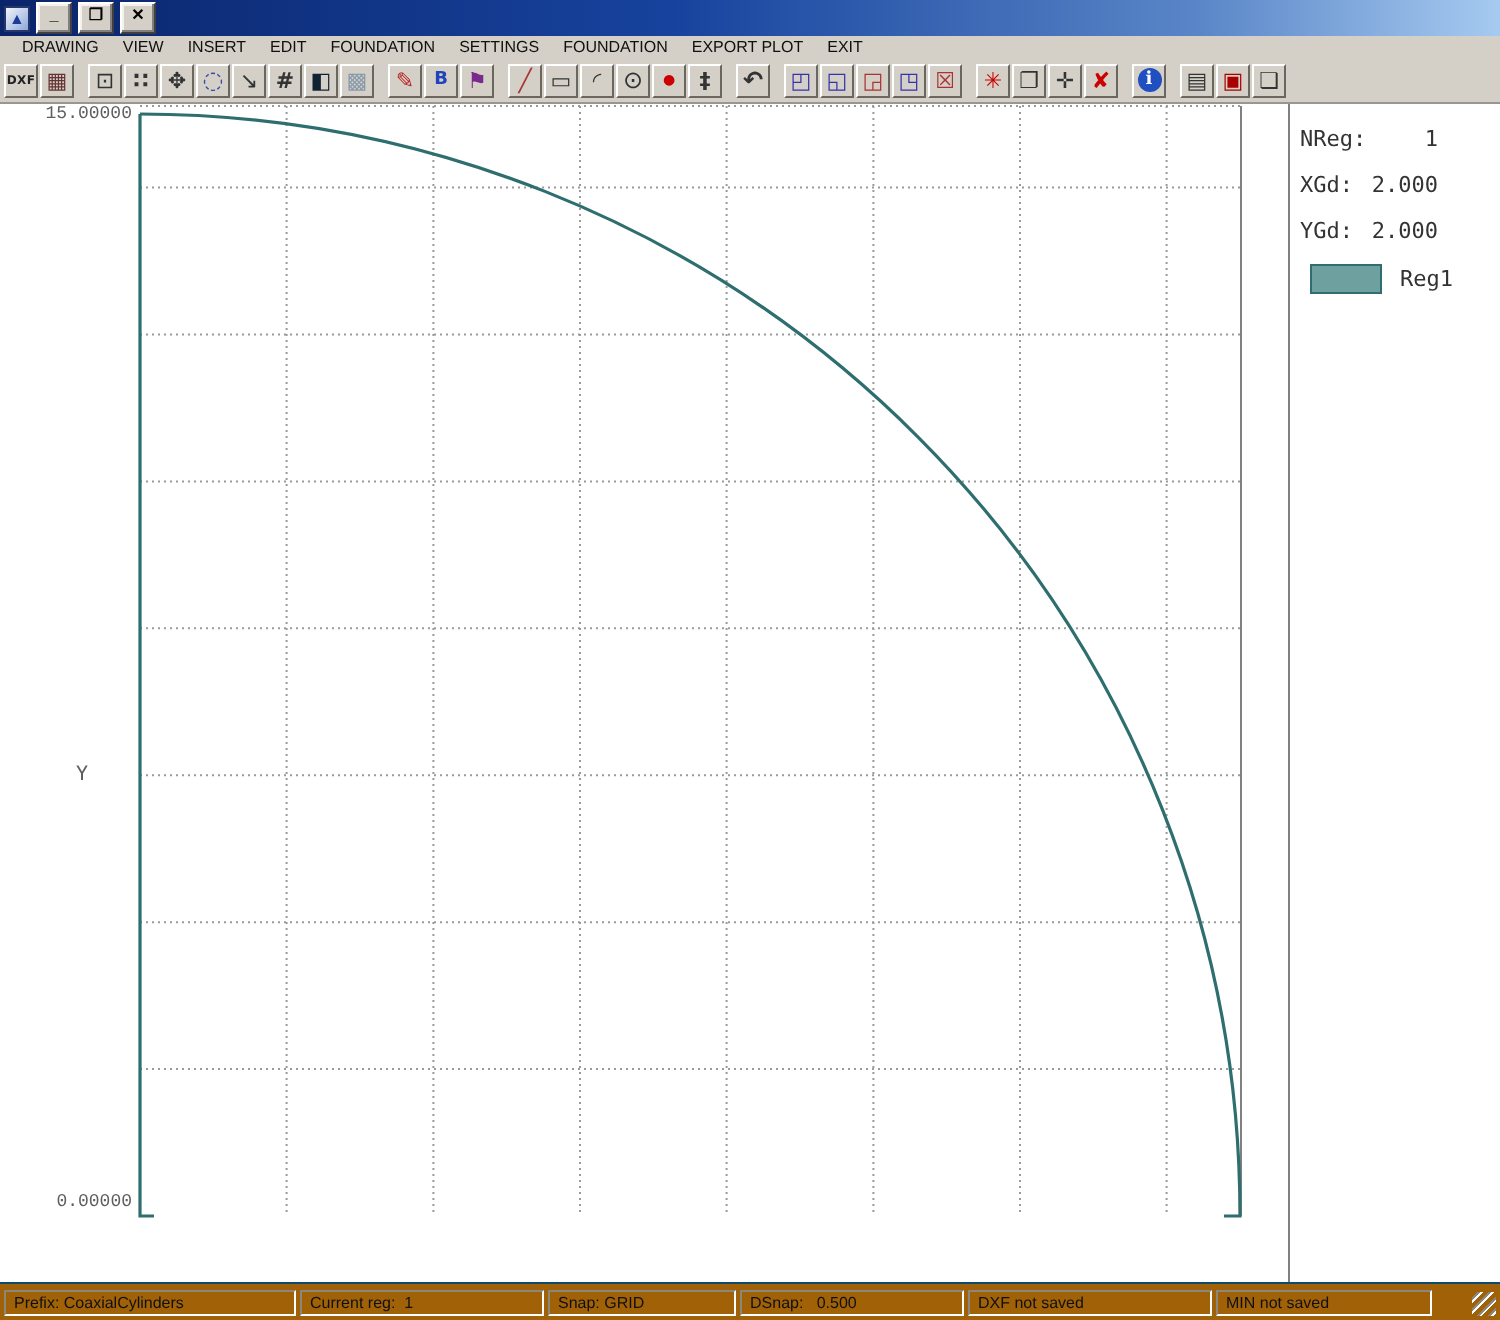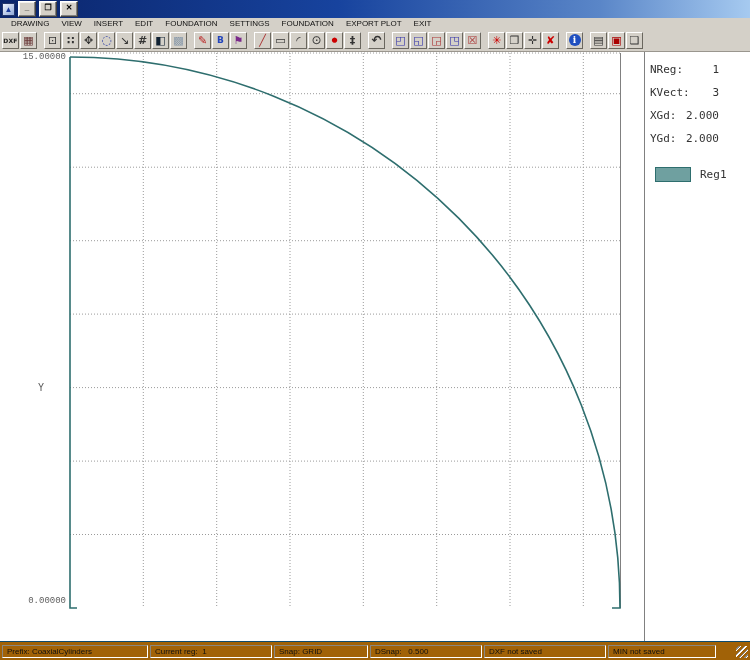--- a/index.html
+++ b/index.html
@@ -36,21 +36,21 @@
               font-size:9px;color:#5e5e5e;white-space:nowrap}
   .axis-label-top{top:0}
   .axis-label-bottom{top:544px}
   .y-label{position:absolute;top:330px;left:38px;font-family:"DejaVu Sans Mono",monospace;font-size:10px;color:#5e5e5e}
 
   
   .panel{position:absolute;left:644px;top:0;width:106px;height:100%;border-left:1px solid #808080;box-sizing:border-box;
          font-family:"DejaVu Sans Mono",monospace;font-size:11px;color:#333;padding-top:6px}
   .prow{display:flex;align-items:center;height:23px;padding-left:5px}
   .pvalue{margin-left:auto;padding-right:31px}
-  .legend-row{display:flex;align-items:center;margin-top:17px;padding-left:10px}
+  .legend-row{display:flex;align-items:center;margin-top:5px;padding-left:10px}
   .swatch{width:34px;height:13px;flex:none}
   .legend-label{margin-left:9px}
   .legend-value{margin-left:auto;padding-right:31px}
 
   
   .statusbar{height:19px;flex:none;border-top:1px solid #0c4a6e;background:#a16207;display:flex;align-items:center;
              padding:0 2px;gap:2px;font-size:8px;color:#101010}
   .scell{height:13px;line-height:12px;border:1px solid;border-color:#8a877f #ffffff #ffffff #8a877f;box-sizing:border-box;
          padding:0 4px;white-space:pre;flex:none;overflow:hidden}
   .grip{margin-left:auto;width:12px;height:12px;
@@ -225,24 +225,20 @@
     <div class="axis-label axis-label-top">15.00000</div>
     <div class="axis-label axis-label-bottom">0.00000</div>
     <div class="y-label">Y</div>
 
     <div class="panel">
       <div class="prow">
         <span class="plabel">NReg:</span>
         <span class="pvalue">1</span>
       </div>
       <div class="prow">
-        <span class="plabel">KVect:</span>
-        <span class="pvalue">3</span>
-      </div>
-      <div class="prow">
         <span class="plabel">XGd:</span>
         <span class="pvalue">2.000</span>
       </div>
       <div class="prow">
         <span class="plabel">YGd:</span>
         <span class="pvalue">2.000</span>
       </div>
       <div class="legend-row">
         <span class="swatch" style="background:#6fa0a0;border:1px solid #2e6e6e"></span>
         <span class="legend-label">Reg</span>

